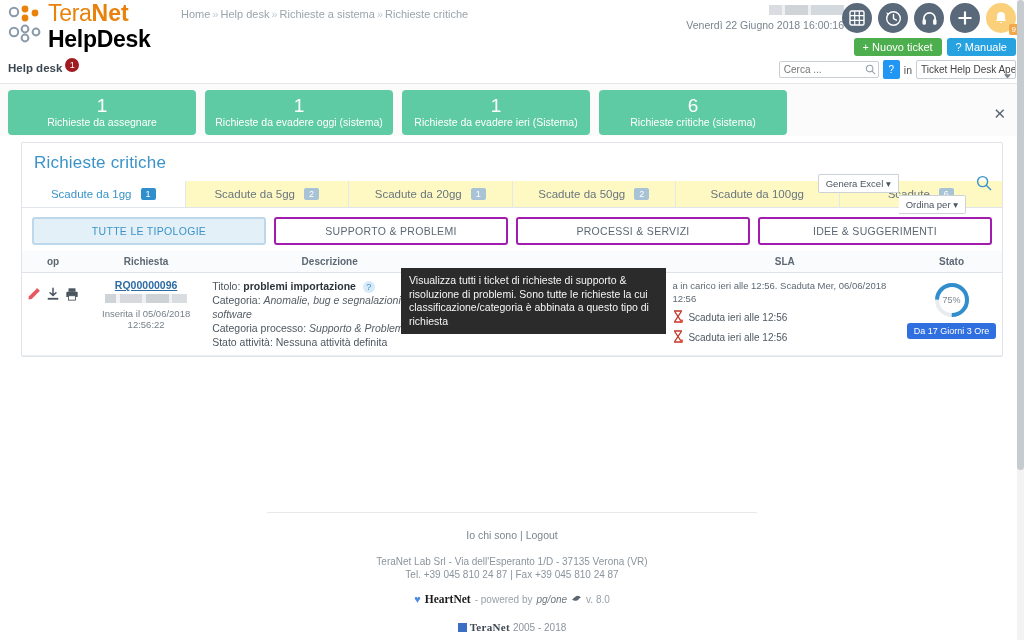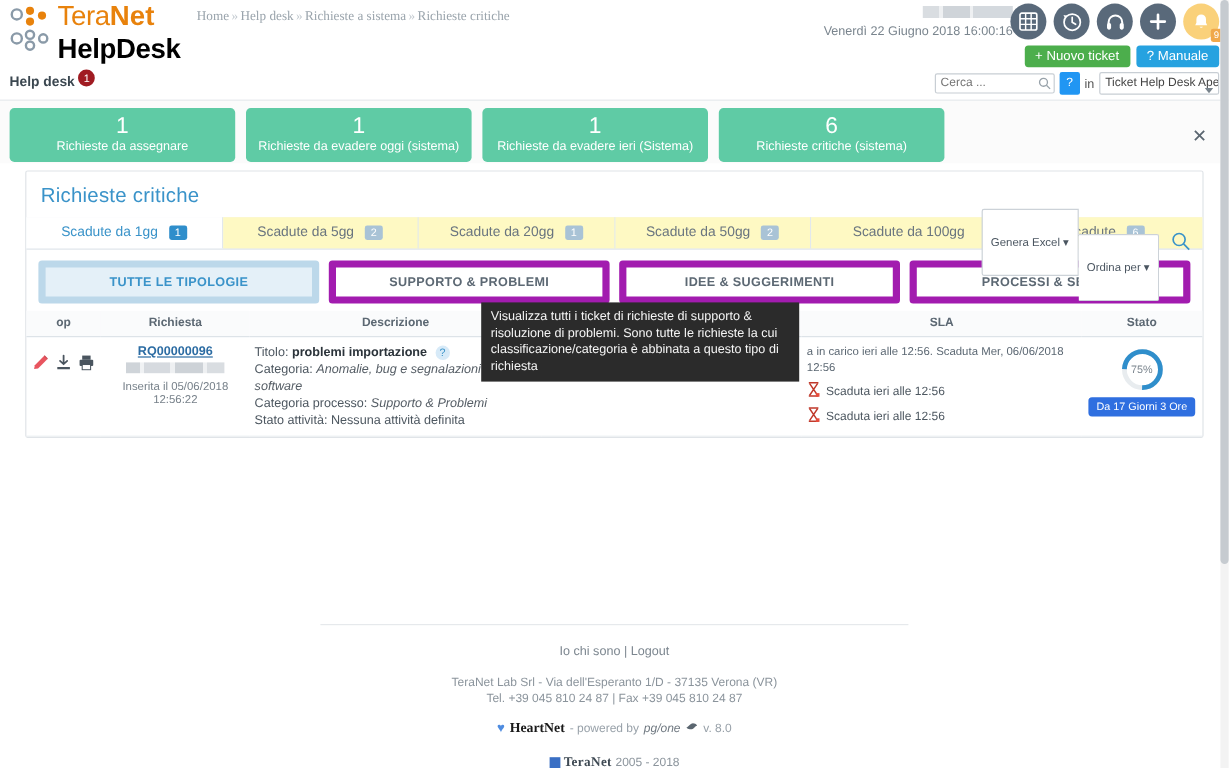--- a/index.html
+++ b/index.html
@@ -14,22 +14,22 @@
   
   .header { position:relative; height:58px; background:#fff; }
   .logo { position:absolute; left:8px; top:2px; }
   .logo-line { line-height:22px; white-space:nowrap; }
   .logo-tera { font-size:23px; color:#e8820c; font-weight:normal; letter-spacing:-0.3px; }
   .logo-net  { font-size:23px; color:#e8820c; font-weight:bold; }
   .logo-help { font-size:23px; color:#000000; font-weight:bold; letter-spacing:-0.3px; }
   .logo-dots { position:absolute; left:0; top:3px; width:40px; height:42px; }
 
   .breadcrumb {
-    position:absolute; left:164px; top:8px;
-    font-size:11px; color:#9aa4ac;font-family:Liberation Serif, serif;
+    position:absolute; left:181px; top:8px;
+    font-size:11px; color:#9aa4ac;
   }
   .breadcrumb a { color:#9aa4ac; text-decoration:none; }
   .breadcrumb .sep { color:#c3cad0; margin:0 2px; }
 
   .userbar { position:absolute; right:180px; top:5px; text-align:right; }
   .user-redact {
     display:inline-block; width:75px; height:10px;
     background:linear-gradient(90deg,#d9dde1 0 18%,#eef0f2 18% 22%,#cfd4d9 22% 52%,#eef0f2 52% 56%,#d4d9de 56% 100%);
     margin-bottom:2px;
   }
@@ -112,21 +112,21 @@
     border:1px solid #e0e4e8; border-radius:2px;
     position:relative;
   }
   .panel-head { position:relative; height:38px; padding:10px 10px 0 12px; }
   .panel-title {
     font-size:17px; color:#3a93c9; font-weight:normal; letter-spacing:.2px;
   }
   .panel-tools { position:absolute; right:10px; top:10px; display:flex; align-items:center; gap:0; }
   .tool-btn {
     border:1px solid #ccd2d8; background:#fff; font-size:9.5px;
-    color:#4a5560; padding:21px 7px; cursor:pointer; white-space:nowrap;
+    color:#4a5560; padding:3px 7px; cursor:pointer; white-space:nowrap;
     font-family:"Liberation Sans", sans-serif;
   }
   .tool-btn:first-child { border-radius:2px 0 0 2px; }
   .tool-btn + .tool-btn { border-left:none; border-radius:0 2px 2px 0;margin-top:42px; }
   .tool-search { margin-left:10px; cursor:pointer; }
 
   
   .tabs { display:flex; border-bottom:1px solid #dfe5ea; background:#eef3f7; }
   .tab {
     flex:1; display:flex; align-items:center; justify-content:center; gap:9px;
@@ -139,21 +139,21 @@
     font-size:9px; color:#fff; background:#a9c3d6;
     border-radius:2px; padding:1px 5px; min-width:15px; text-align:center;
   }
   .tab.active .cnt { background:#2f8ecb; }
 
   
   .typefilters { display:flex; gap:8px; padding:9px 10px 6px 10px; }
   .tf {
     flex:1; text-align:center; padding:6px 4px;
     font-size:10.5px; color:#5c6873; letter-spacing:.3px;
-    border:6px solid #a21caf; border-radius:3px; background:#fff; cursor:pointer;font-weight:bold;
+    border:2px solid #a21caf; border-radius:3px; background:#fff; cursor:pointer;
   }
   .tf.active { background:#e4f0f8; border-color:#bcd8ea; color:#3a93c9; }
 
   
   table.grid { width:100%; border-collapse:collapse; }
   table.grid thead th {
     font-size:10px; font-weight:bold; color:#5c6873;
     padding:5px 4px; border-bottom:1px solid #dde3e8;
     background:#fafbfc; text-align:center;
   }
@@ -207,21 +207,21 @@
     display:flex; align-items:center; justify-content:center;
     font-size:9px; color:#7b858e;
   }
   .stato-badge {
     display:inline-block; background:#2f6fe0; color:#fff;
     font-size:9px; padding:3px 7px; border-radius:3px; white-space:nowrap;
   }
 
   
   .tooltip {
-    position:absolute; left:401px; top:252px; width:265px;
+    position:absolute; left:401px; top:268px; width:265px;
     background:#2b2b2b; color:#f5f5f5; font-size:10.5px;
     line-height:13.5px; padding:6px 8px; z-index:50;
   }
 
   
   .footer { text-align:center; margin-top:155px; }
   .foot-rule { width:490px; height:1px; background:#e6e9ec; margin:0 auto 16px auto; }
   .foot-links { font-size:10.5px; color:#7c868f; margin-bottom:14px; }
   .foot-links a { color:#7c868f; text-decoration:none; }
   .foot-addr { font-size:10px; color:#8b949c; line-height:13px; margin-bottom:12px; }
@@ -416,22 +416,22 @@
     </div>
     <div class="tab">
       <span>Scadute</span>
       <span class="cnt">6</span>
     </div>
   </div>
 
   <div class="typefilters">
     <div class="tf active">TUTTE LE TIPOLOGIE</div>
     <div class="tf">SUPPORTO &amp; PROBLEMI</div>
+    <div class="tf">PROCESSI &amp; SERVIZI</div>
     <div class="tf">IDEE &amp; SUGGERIMENTI</div>
-    <div class="tf">PROCESSI &amp; SERVIZI</div>
   </div>
 
   <table class="grid">
     <thead>
       <tr>
         <th class="c-op">op</th>
         <th class="c-req">Richiesta</th>
         <th class="c-desc">Descrizione</th>
         <th class="c-assign"></th>
         <th class="c-note"></th>

